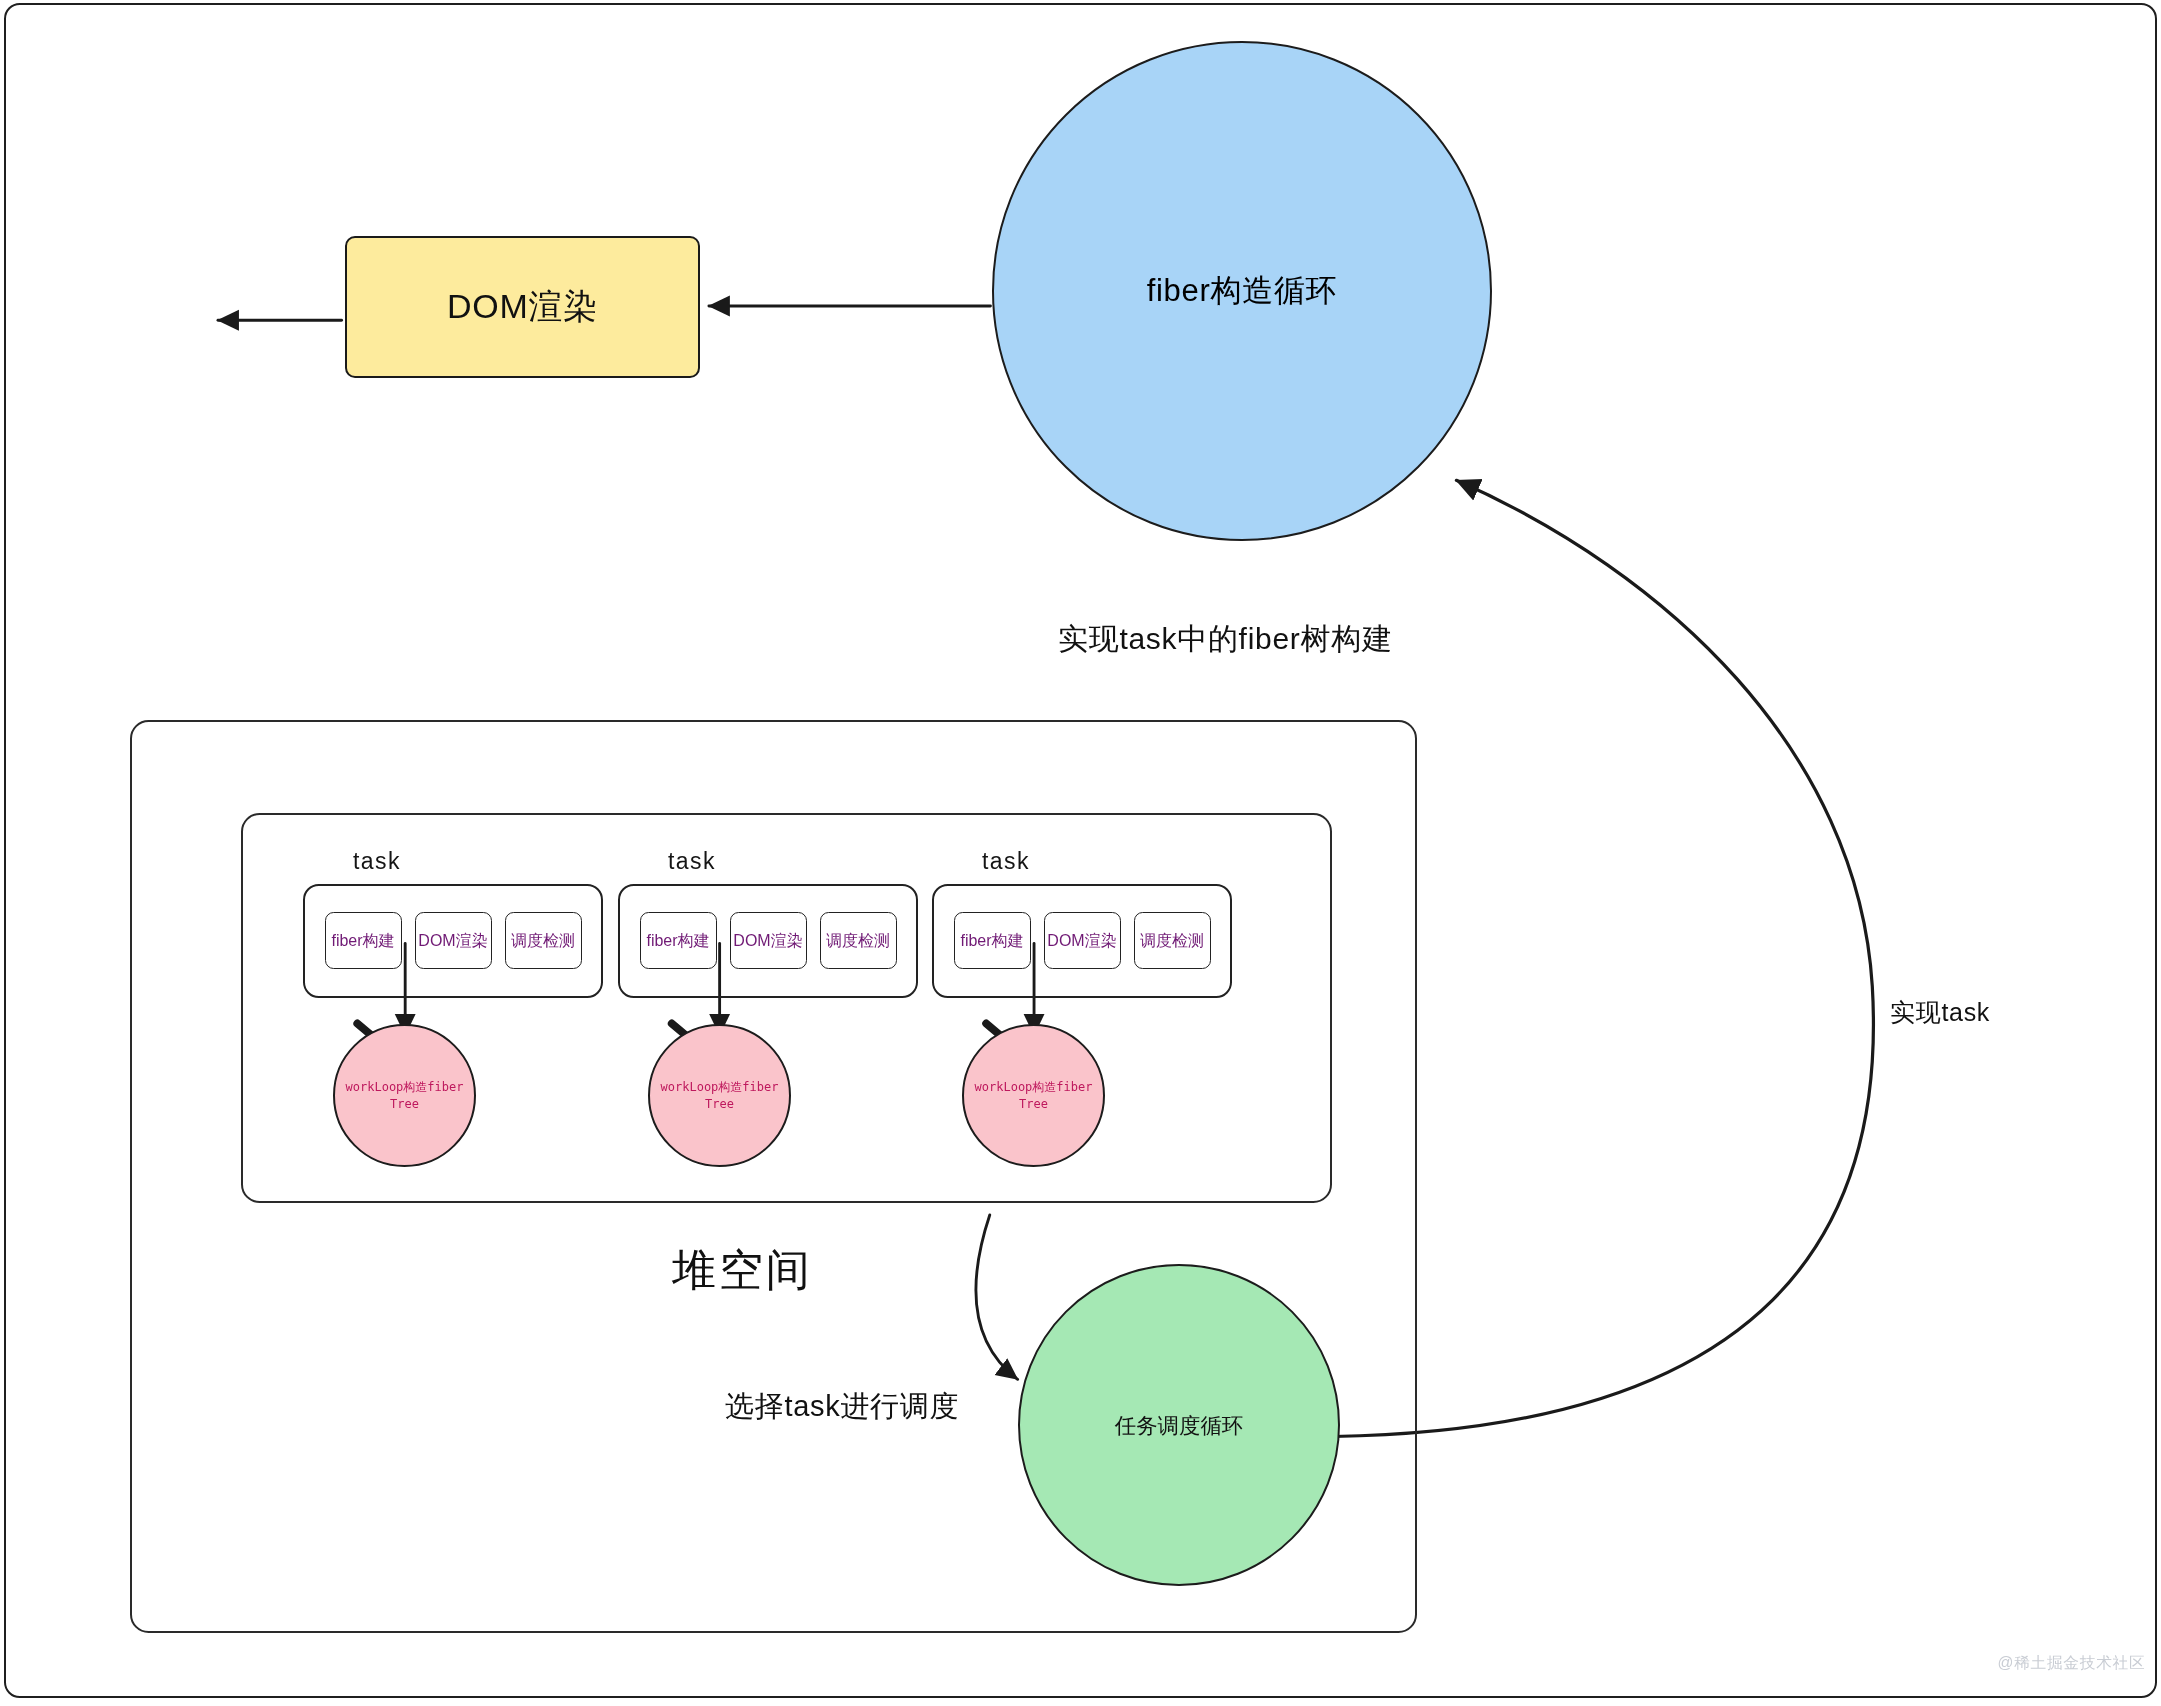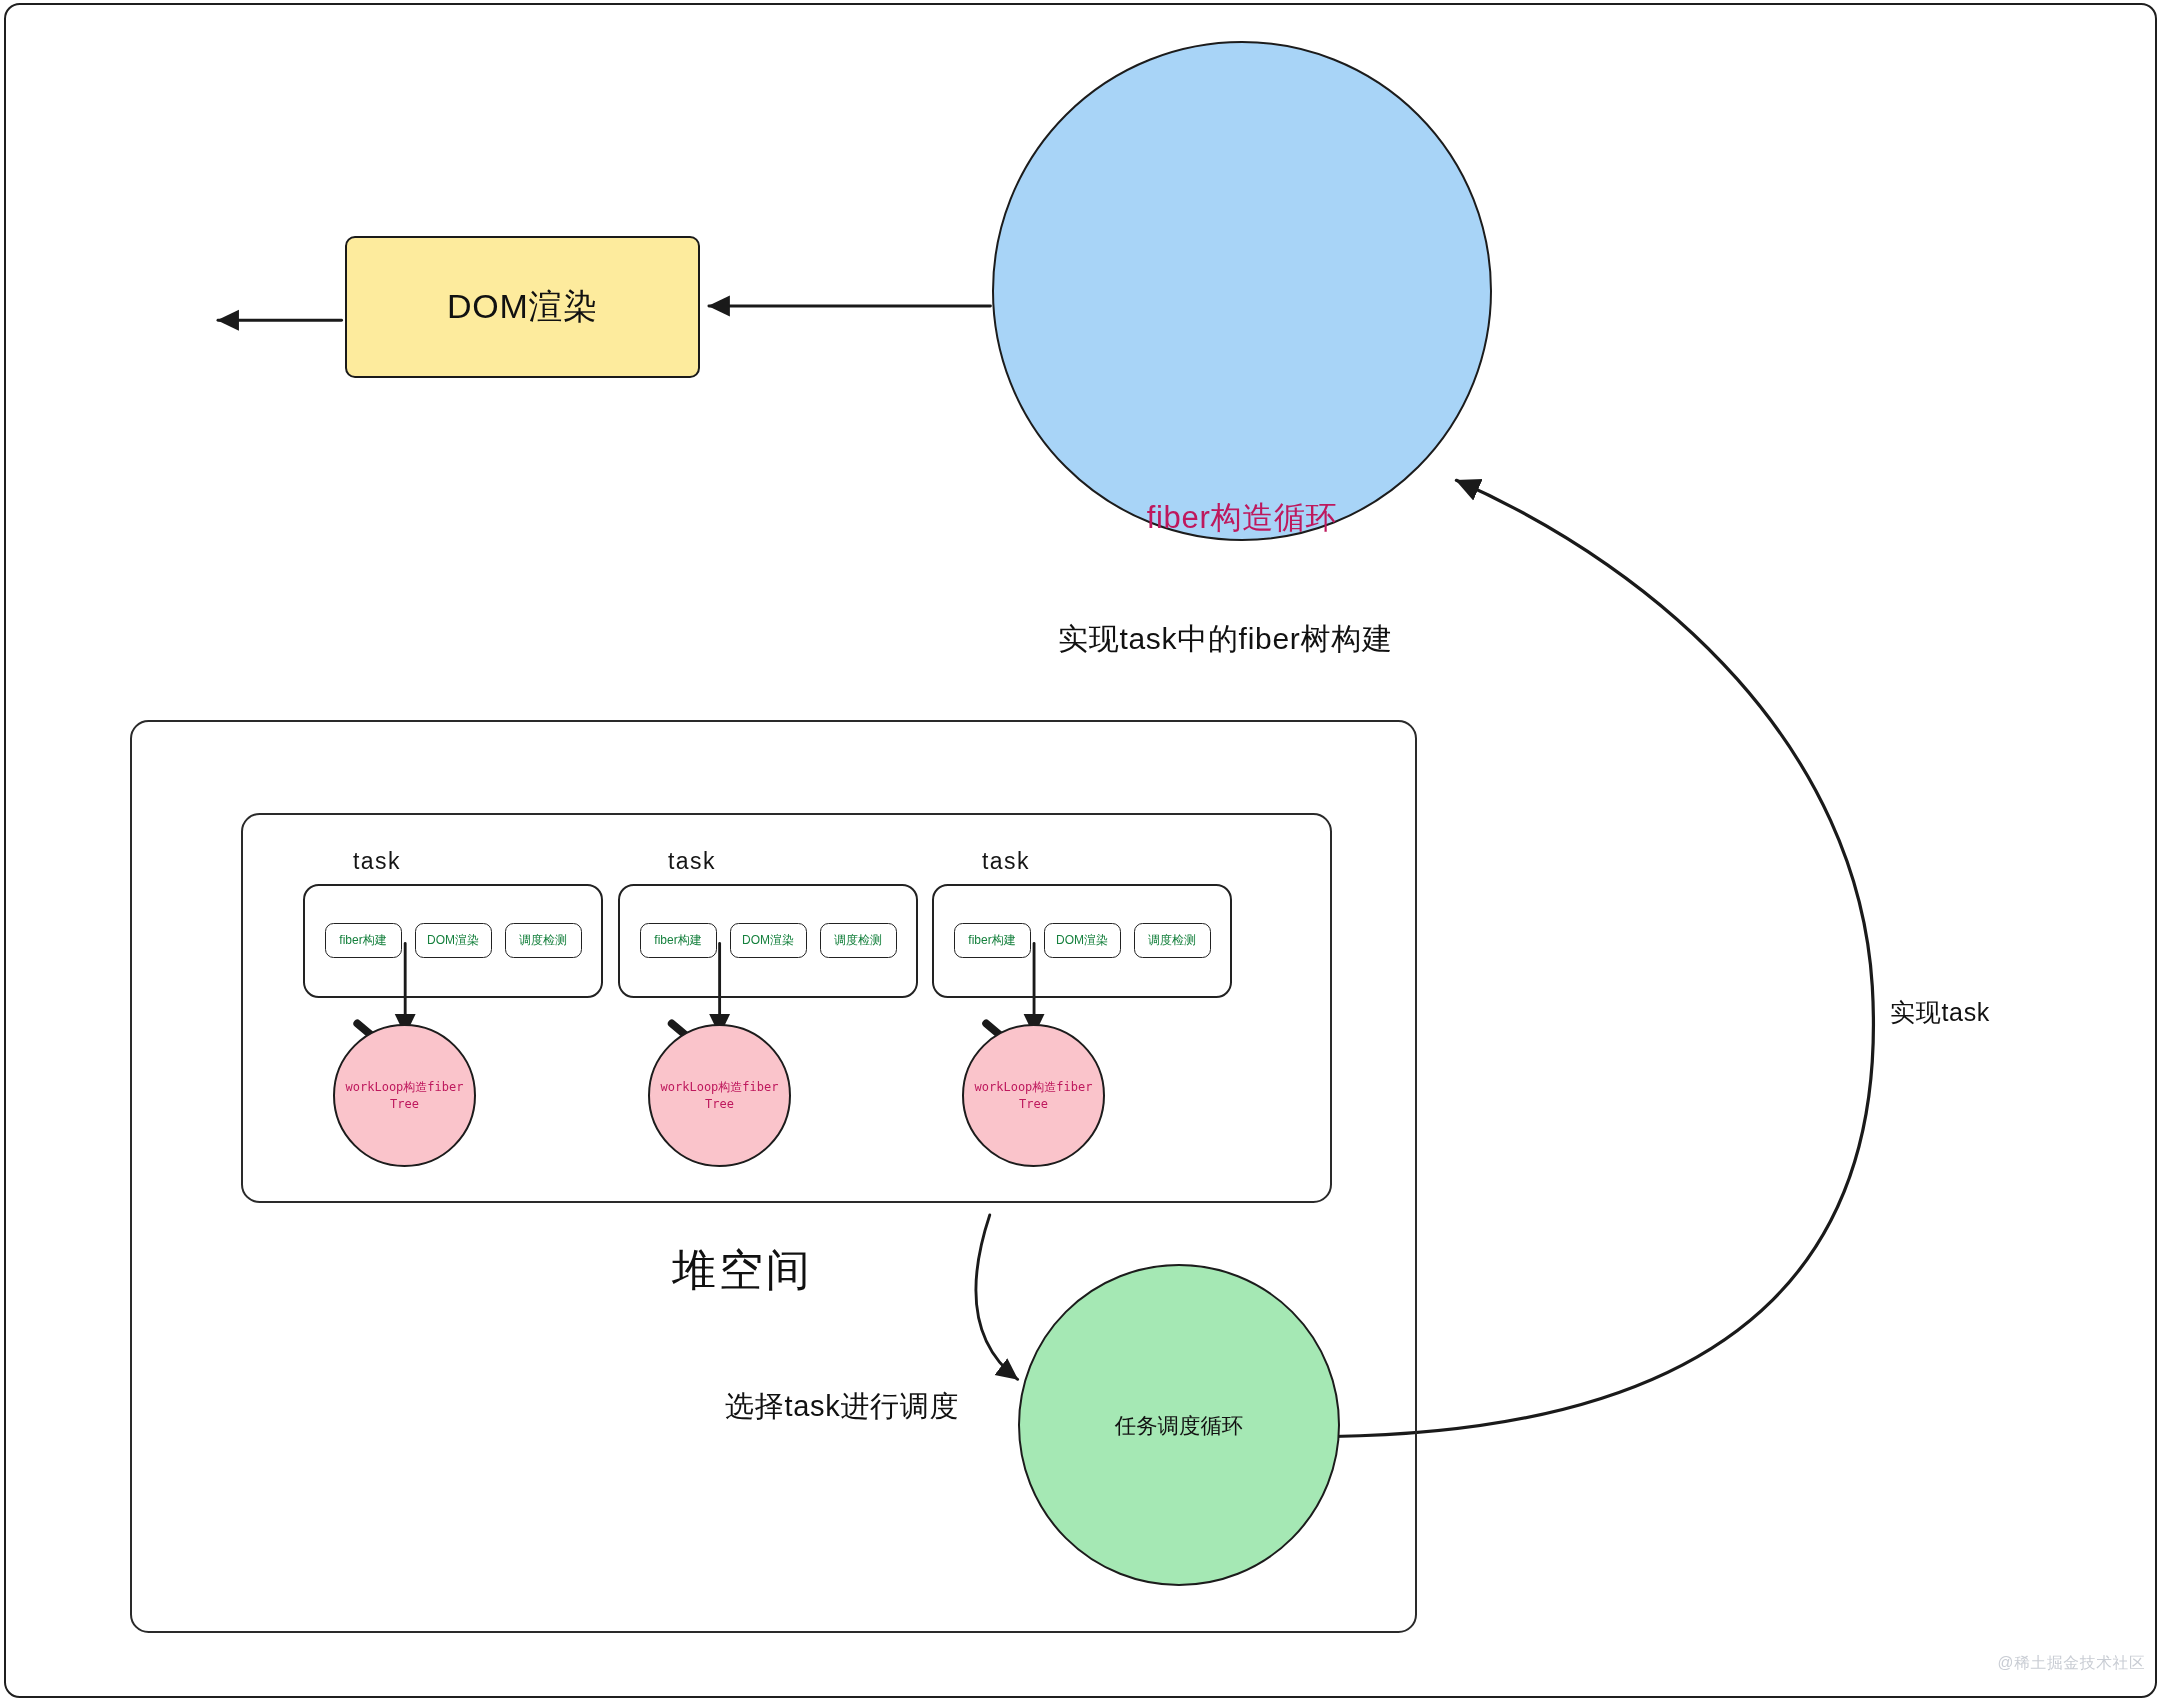--- a/index.html
+++ b/index.html
@@ -70,23 +70,22 @@
   }
 
   
   .circle { border-radius: 50%; }
   .fiber-circle {
     left: 992px; top: 41px;
     width: 500px; height: 500px;
     background: #a8d4f7;
     border: 2.1px solid #1c1c1c;
     font-size: 31px;
-    color: #be185d;
-    letter-spacing: 0.7px;
-    align-items: flex-end;
+    color: #000000;
+    letter-spacing: 0.7px;
   }
   .sched-circle {
     left: 1018px; top: 1264px;
     width: 322px; height: 322px;
     background: #a5e8b4;
     border: 2.1px solid #1c1c1c;
     font-size: 21.4px;
     color: #121212;
   }
   .work-circle {
@@ -120,28 +119,28 @@
     width: 300px; height: 114px;
     border: 2.1px solid #222;
     border-radius: 15.7px;
     display: flex;
     align-items: center;
     justify-content: center;
     gap: 13px;
   }
   .chip {
     box-sizing: border-box;
-    width: 77px; height: 35px;
+    width: 77px; height: 57px;
     border: 1.4px solid #222;
     border-radius: 8.6px;
     display: flex;
     align-items: center;
     justify-content: center;
-    font-size: 12px;
-    color: #15803d;
+    font-size: 16px;
+    color: #701a75;
     background: #fff;
     text-align: center;
     line-height: 1.1;
   }
 
   
   .lbl { position: absolute; color: #111; white-space: nowrap; margin-top: 40px; }
   .lbl-fiber-task {
     left: 1058px; top: 579px;
     font-size: 30px;

